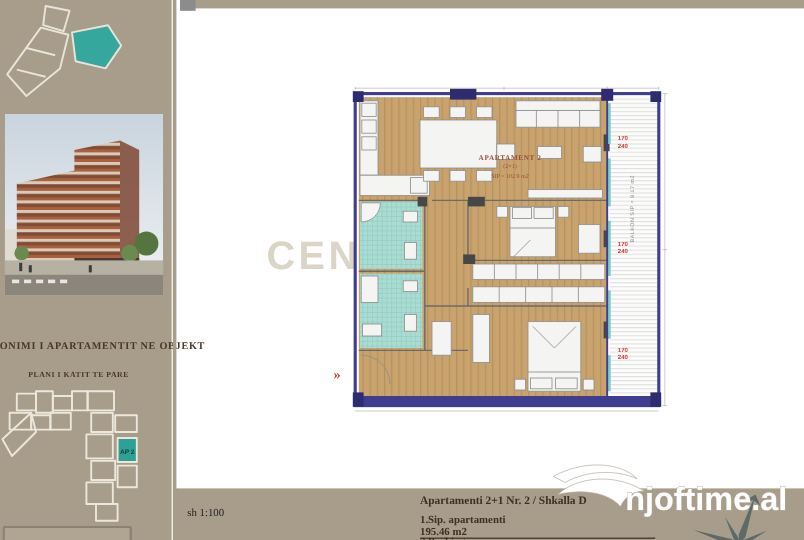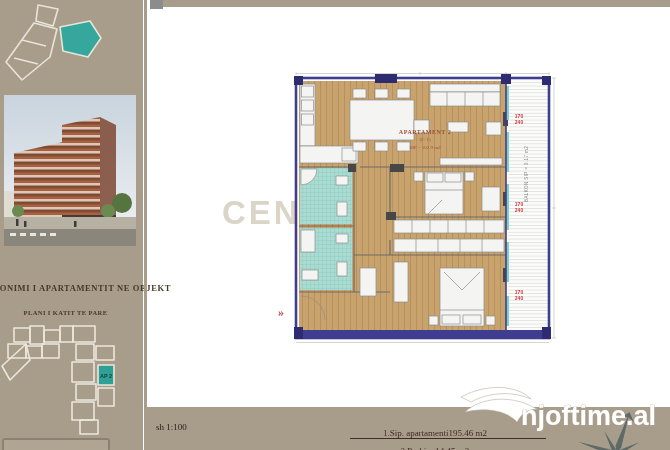--- a/index.html
+++ b/index.html
@@ -35,21 +35,21 @@
              transform:rotate(-90deg);transform-origin:0 0;letter-spacing:.4px;
              font-family:"Liberation Sans",sans-serif;}
   .entry{left:-12px;top:233px;color:#cc3b3b;font-size:12px;font-weight:bold;}
 
   .scale-note{left:156px;top:386px;font-size:9px;color:#222;z-index:3;margin-top:36px;}
 
   
   .botband{left:146px;top:407px;width:524px;height:43px;background:#a89c8a;z-index:2;}
   .tbl-header{left:204px;top:6px;font-size:9.5px;font-weight:bold;color:#3d2f23;white-space:nowrap;}
   .tbl-row{left:204px;width:196px;border-bottom:1px solid #3d2f23;display:flex;
-           justify-content:center;font-size:9px;font-weight:normal;color:#3d2f23;}
+           justify-content:center;font-size:9px;font-weight:bold;color:#3d2f23;flex-direction:column;}
   .tbl-row .val{padding-right:26px;}
   .row0{top:21px;} .row1{top:39px;}
 
   .cutbox{left:2px;top:438px;width:104px;height:12px;background:#b0a593;
           border:2px solid #8d8272;border-bottom:none;border-radius:3px 3px 0 0;z-index:6;}
 
   .brand-svg{left:455px;top:383px;z-index:6;}
   .compass-svg{left:566px;top:400px;z-index:5;}
 
   svg{display:block;}
@@ -238,20 +238,21 @@
     <span>170</span><br>
     <span>240</span>
   </div>
   <div class="abs balklabel">BALKON SIP = 9.17 m2</div>
   <div class="abs entry">»</div>
 </div>
 
 <div class="abs scale-note">sh 1:100</div>
 
 <div class="abs botband">
+  <div class="abs tbl-header">Apartamenti 2+1 Nr. 2 / Shkalla D</div>
   <div class="abs tbl-row row0">
     <span>1.Sip. apartamenti</span>
     <span class="val">195.46 m2</span>
   </div>
   <div class="abs tbl-row row1">
     <span>2.Parking</span>
     <span class="val">14.45 m2</span>
   </div>
 </div>
 

